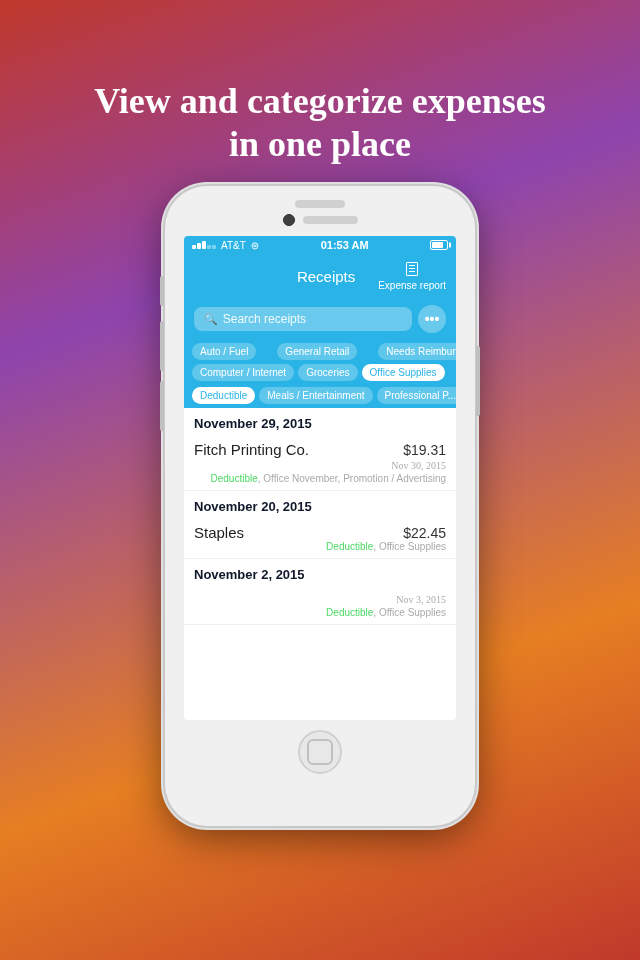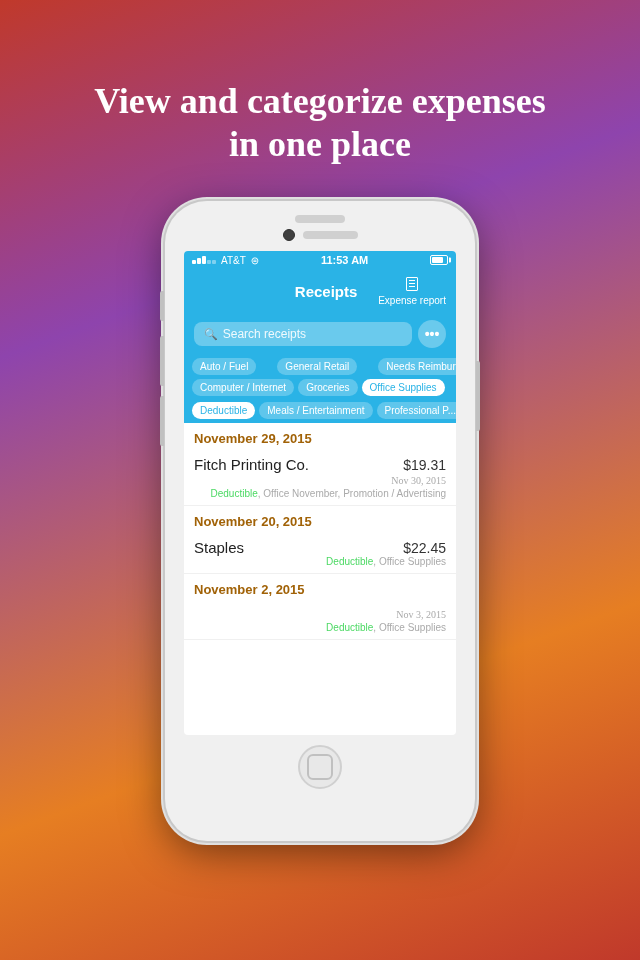--- a/index.html
+++ b/index.html
@@ -24,21 +24,21 @@
       line-height: 1.2;
       padding: 0 30px;
       font-family: Liberation Serif, serif;
     }
 
     
     .phone-shell {
       position: relative;
       width: 310px;
       height: 640px;
-      margin-top: 35px;
+      margin-top: 20px;
       background: #f0f0f0;
       border-radius: 42px;
       box-shadow:
         0 0 0 2px #c8c8c8,
         0 0 0 4px #e0e0e0,
         0 10px 40px rgba(0,0,0,0.5);
       display: flex;
       flex-direction: column;
       align-items: center;
     }
@@ -199,21 +199,21 @@
       background: #2ab3e6;
       padding: 8px 10px;
       display: flex;
       justify-content: space-between;
       align-items: center;
     }
 
     .app-title {
       color: white;
       font-size: 15px;
-      font-weight: 700;
+      font-weight: 400;
     }
 
     .expense-report-btn {
       color: white;
       font-size: 10px;
       display: flex;
       align-items: center;
       gap: 4px;
       flex-direction: column;
     }
@@ -322,21 +322,21 @@
     
     .receipt-list {
       background: white;
       overflow-y: auto;
       flex: 1;
     }
 
     .date-header {
       font-size: 13px;
       font-weight: 700;
-      color: #a16207;
+      color: #0f172a;
       padding: 8px 10px 4px;
       background: white;
     }
 
     .receipt-item {
       padding: 6px 10px;
       border-bottom: 1px solid #f0f0f0;
       text-align: right;
     }
 
@@ -429,21 +429,21 @@
         <div class="signal-dots">
           <div class="signal-dot" style="height:4px;"></div>
           <div class="signal-dot" style="height:6px;"></div>
           <div class="signal-dot" style="height:8px;"></div>
           <div class="signal-dot" style="height:4px; opacity:0.4;"></div>
           <div class="signal-dot" style="height:4px; opacity:0.4;"></div>
         </div>
         <span style="margin-left:3px; font-size:10px;">AT&amp;T</span>
         <span style="margin-left:3px; font-size:10px;">⊜</span>
       </div>
-      <div class="status-time">11:53 AM</div>
+      <div class="status-time">01:53 AM</div>
       <div style="display:flex;align-items:center;">
         <div class="status-battery">
           <div class="battery-fill"></div>
         </div>
       </div>
     </div>
 
     <div class="app-header">
       <div style="width:80px;"></div>
       <div class="app-title">Receipts</div>

